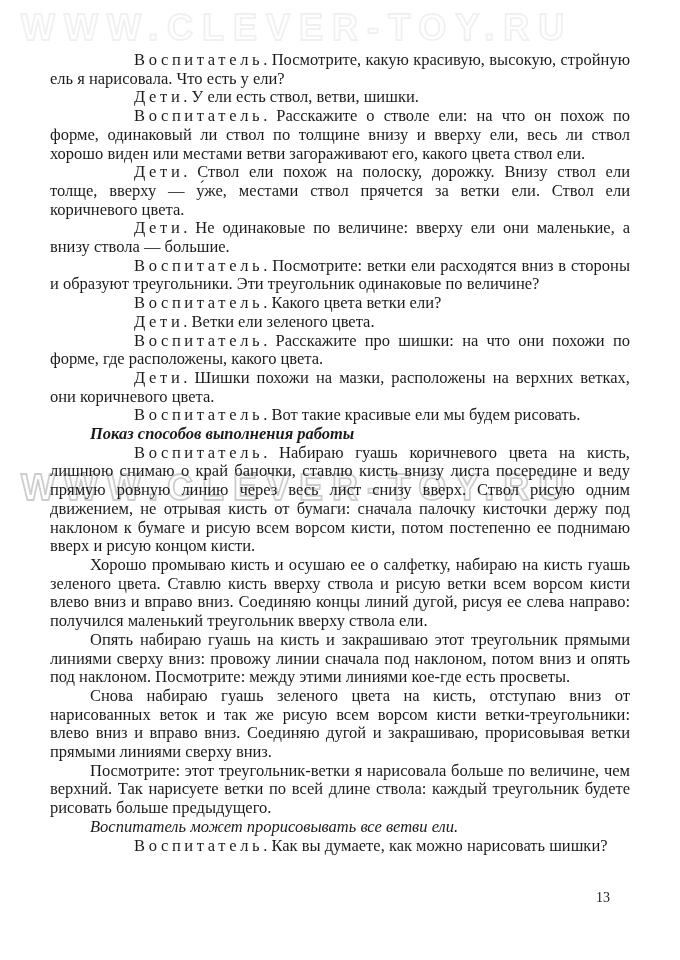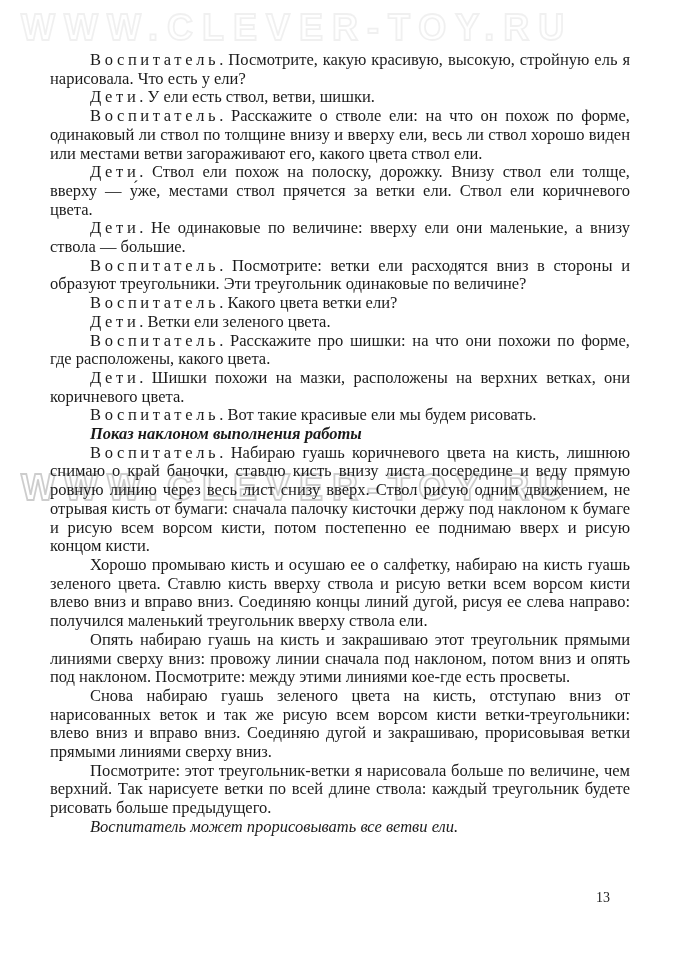--- a/index.html
+++ b/index.html
@@ -14,21 +14,21 @@
 
   .text-block {
     position: absolute;
     left: 50px; top: 51px; width: 580px;
     font-size: 16.5px;
     line-height: 18.7px;
     text-align: justify;
     color: #1b1b1b;
   }
   .para { margin: 0; text-indent: 40px; }
-  .speaker { letter-spacing: 0.22em; }
+  .speaker { letter-spacing: 0.22em; margin-left: 44px; }
   .heading { font-weight: bold; font-style: italic; }
   .stage { font-style: italic; }
 
   .watermark {
     position: absolute;
     left: 21px;
     white-space: nowrap;
     font-family: "Liberation Sans", sans-serif;
     font-weight: bold;
     font-size: 36px;
@@ -72,32 +72,33 @@
     <p class="para"><span class="speaker">Воспитатель</span><span>. Какого цвета ветки ели?</span></p>
 
     <p class="para"><span class="speaker">Дети</span><span>. Ветки ели зеленого цвета.</span></p>
 
     <p class="para"><span class="speaker">Воспитатель</span><span>. Расскажите про шишки: на что они похожи по форме, где расположены, какого цвета.</span></p>
 
     <p class="para"><span class="speaker">Дети</span><span>. Шишки похожи на мазки, расположены на верхних ветках, они коричневого цвета.</span></p>
 
     <p class="para"><span class="speaker">Воспитатель</span><span>. Вот такие красивые ели мы будем рисовать.</span></p>
 
-    <p class="para heading"><span>Показ наклоном выполнения работы</span></p>
+    <p class="para heading"><span>Показ способов выполнения работы</span></p>
 
     <p class="para"><span class="speaker">Воспитатель</span><span>. Набираю гуашь коричневого цвета на кисть, лишнюю снимаю о край баночки, ставлю кисть внизу листа посередине и веду прямую ровную линию через весь лист снизу вверх. Ствол рисую одним движением, не отрывая кисть от бумаги: сначала палочку кисточки держу под наклоном к бумаге и рисую всем ворсом кисти, потом постепенно ее поднимаю вверх и рисую концом кисти.</span></p>
 
     <p class="para"><span>Хорошо промываю кисть и осушаю ее о салфетку, набираю на кисть гуашь зеленого цвета. Ставлю кисть вверху ствола и рисую ветки всем ворсом кисти влево вниз и вправо вниз. Соединяю концы линий дугой, рисуя ее слева направо: получился маленький треугольник вверху ствола ели.</span></p>
 
     <p class="para"><span>Опять набираю гуашь на кисть и закрашиваю этот треугольник прямыми линиями сверху вниз: провожу линии сначала под наклоном, потом вниз и опять под наклоном. Посмотрите: между этими линиями кое-где есть просветы.</span></p>
 
     <p class="para"><span>Снова набираю гуашь зеленого цвета на кисть, отступаю вниз от нарисованных веток и так же рисую всем ворсом кисти ветки-треугольники: влево вниз и вправо вниз. Соединяю дугой и закрашиваю, прорисовывая ветки прямыми линиями сверху вниз.</span></p>
 
     <p class="para"><span>Посмотрите: этот треугольник-ветки я нарисовала больше по величине, чем верхний. Так нарисуете ветки по всей длине ствола: каждый треугольник будете рисовать больше предыдущего.</span></p>
 
     <p class="para stage"><span>Воспитатель может прорисовывать все ветви ели.</span></p>
 
+    <p class="para"><span class="speaker">Воспитатель</span><span>. Как вы думаете, как можно нарисовать шишки?</span></p>
 
   </div>
 
   <div class="page-number">13</div>
 
 </div>
 
 </body></html>

